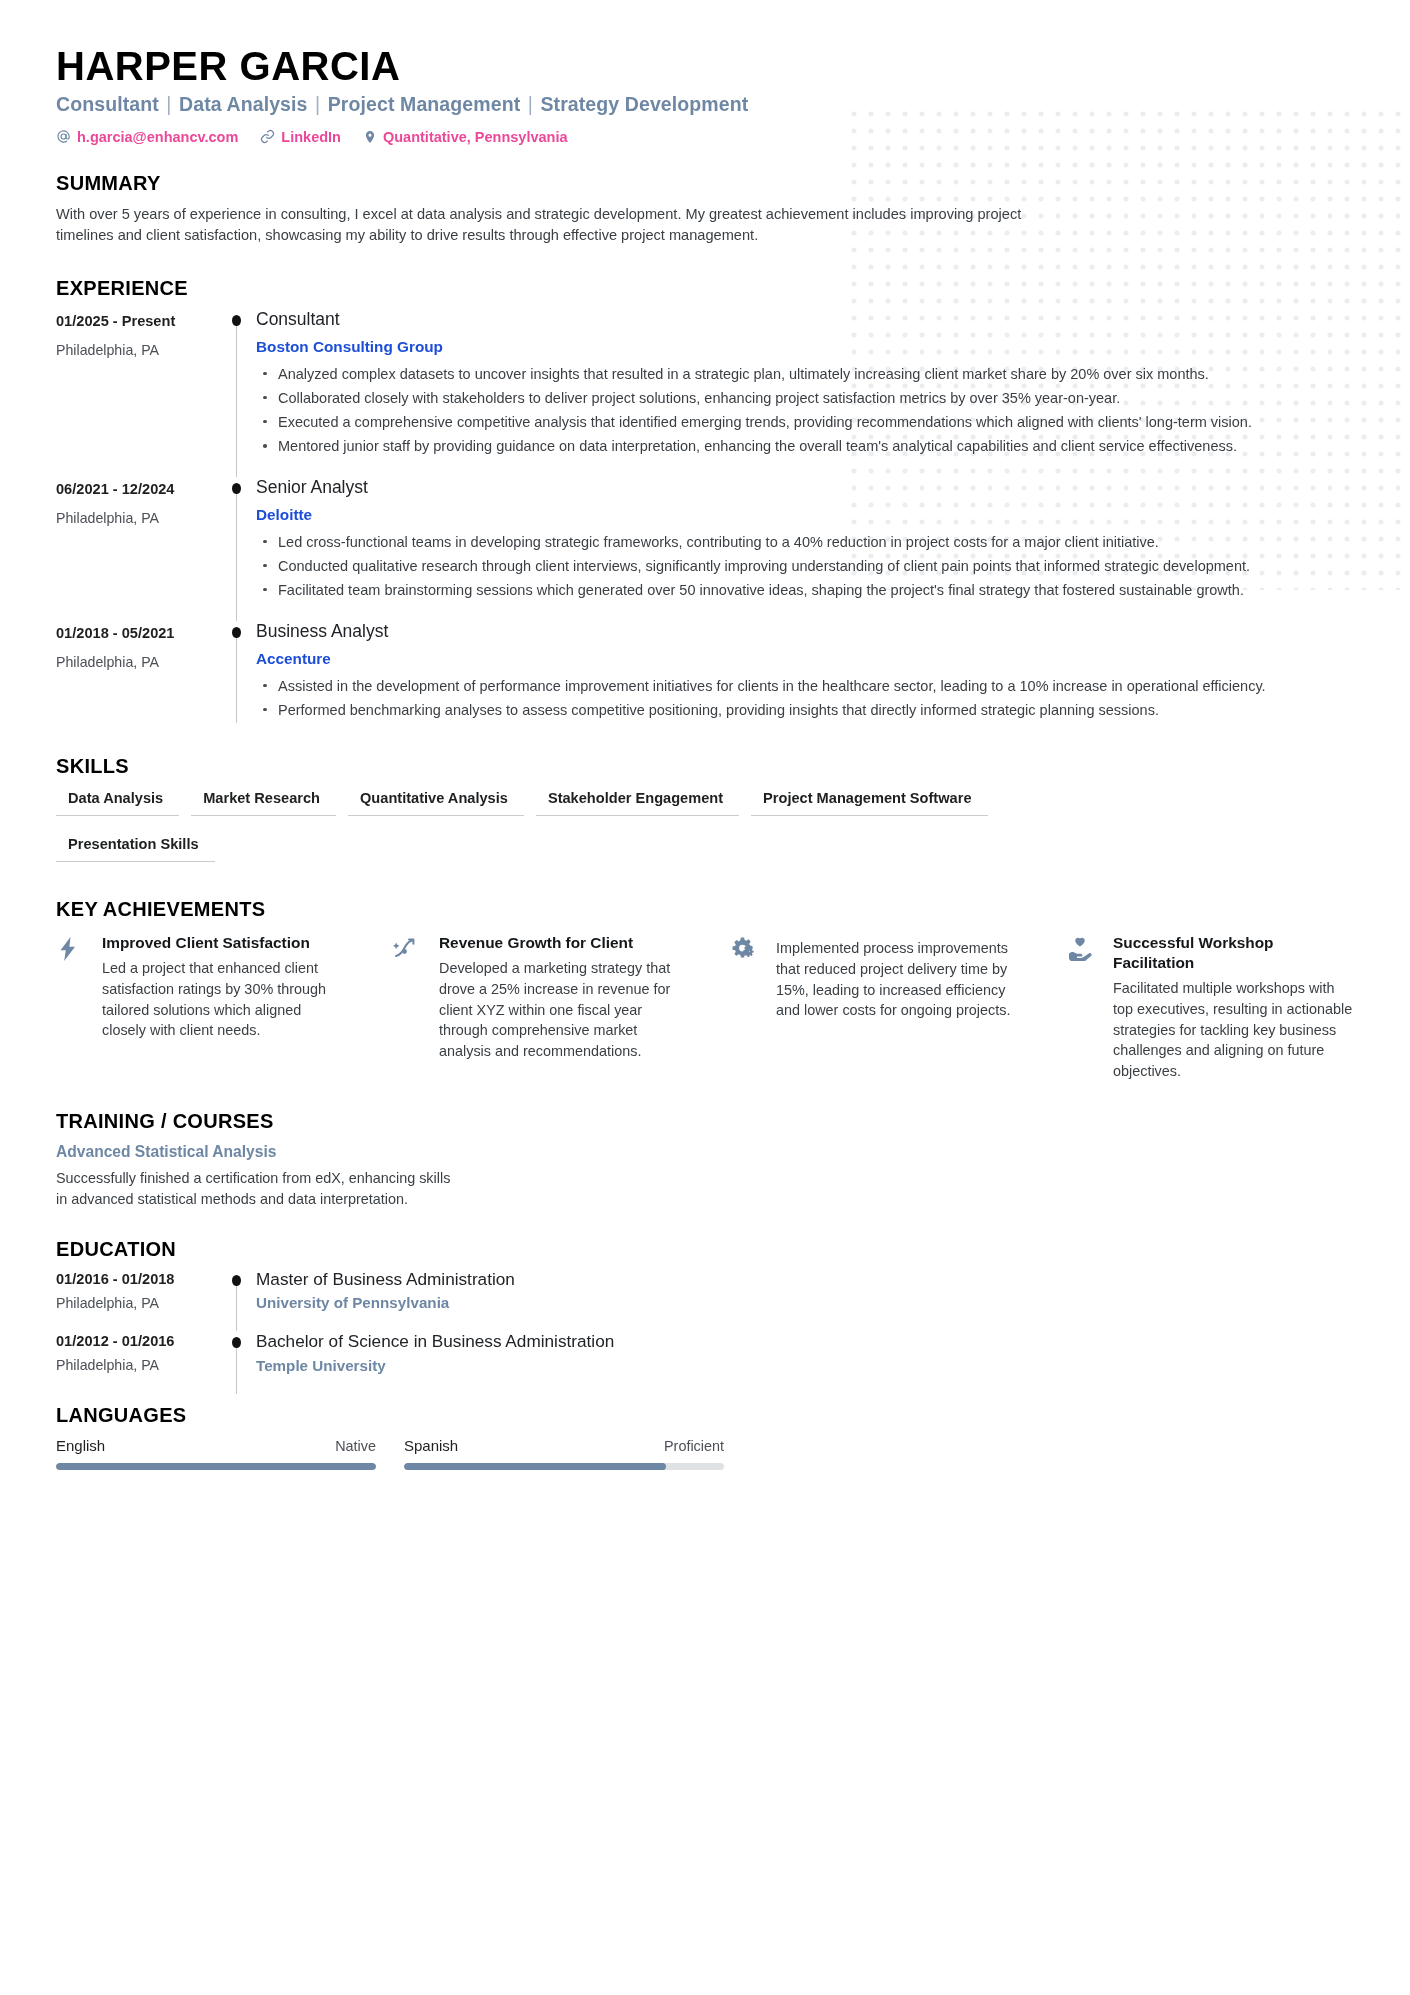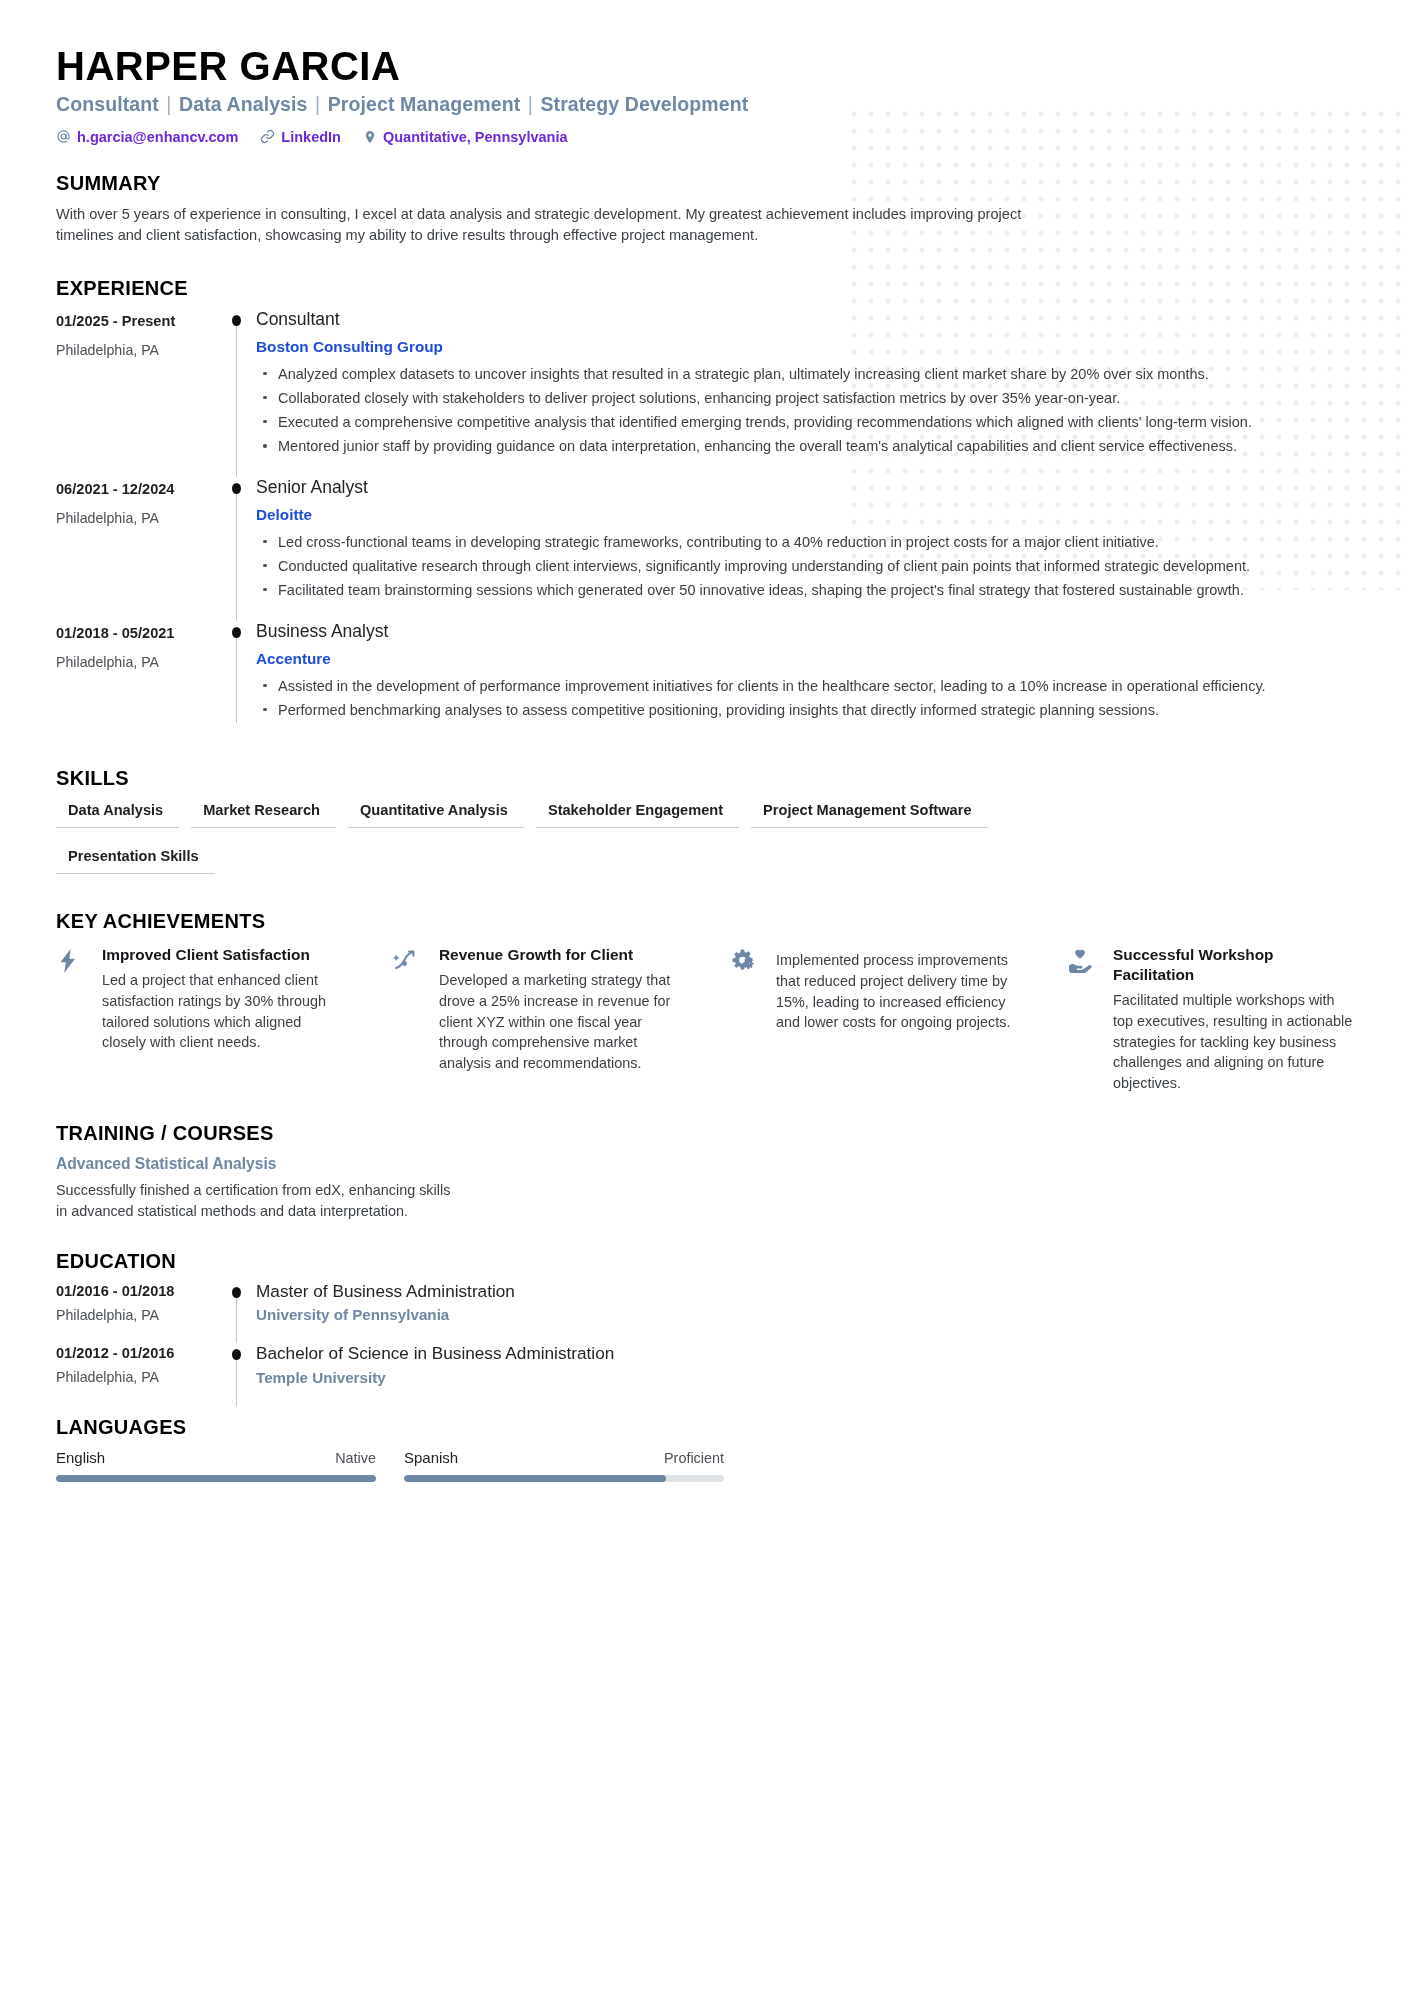--- a/index.html
+++ b/index.html
@@ -46,21 +46,21 @@
     letter-spacing: .1px;
   }
   .headline .sep { color: #9fb0c4; font-weight: 400; margin: 0 2px; }
   .contacts {
     margin-top: 13px;
     display: flex;
     align-items: center;
     gap: 22px;
     font-size: 14.5px;
     font-weight: 700;
-    color: #6d28d9;
+    color: #ec4899;
   }
   .contact { display: flex; align-items: center; gap: 6px; }
   .contact .ic { display:inline-flex; align-items:center; color:#6e87a4; }
   .contact .ic svg { display:block; }
 
   
   .sec-title {
     font-size: 20px;
     font-weight: 700;
     letter-spacing: .3px;
@@ -138,21 +138,21 @@
   ul.bullets li:before {
     content: "";
     position: absolute;
     left: -12px; top: 8px;
     width: 3.6px; height: 3.6px;
     border-radius: 50%;
     background: #4b5056;
   }
 
   
-  .skills-wrap { margin-top: 26px; }
+  .skills-wrap { margin-top: 14px; }
   .skills-rows { margin-top: 12px; }
   .skills-row { display: flex; gap: 0; flex-wrap: wrap; }
   .skill {
     font-size: 14.6px;
     font-weight: 700;
     color: #1d1f21;
     padding: 0 16px 9px 12px;
     border-bottom: 1.3px solid #c9cdd1;
     margin-right: 12px;
     margin-bottom: 20px;

